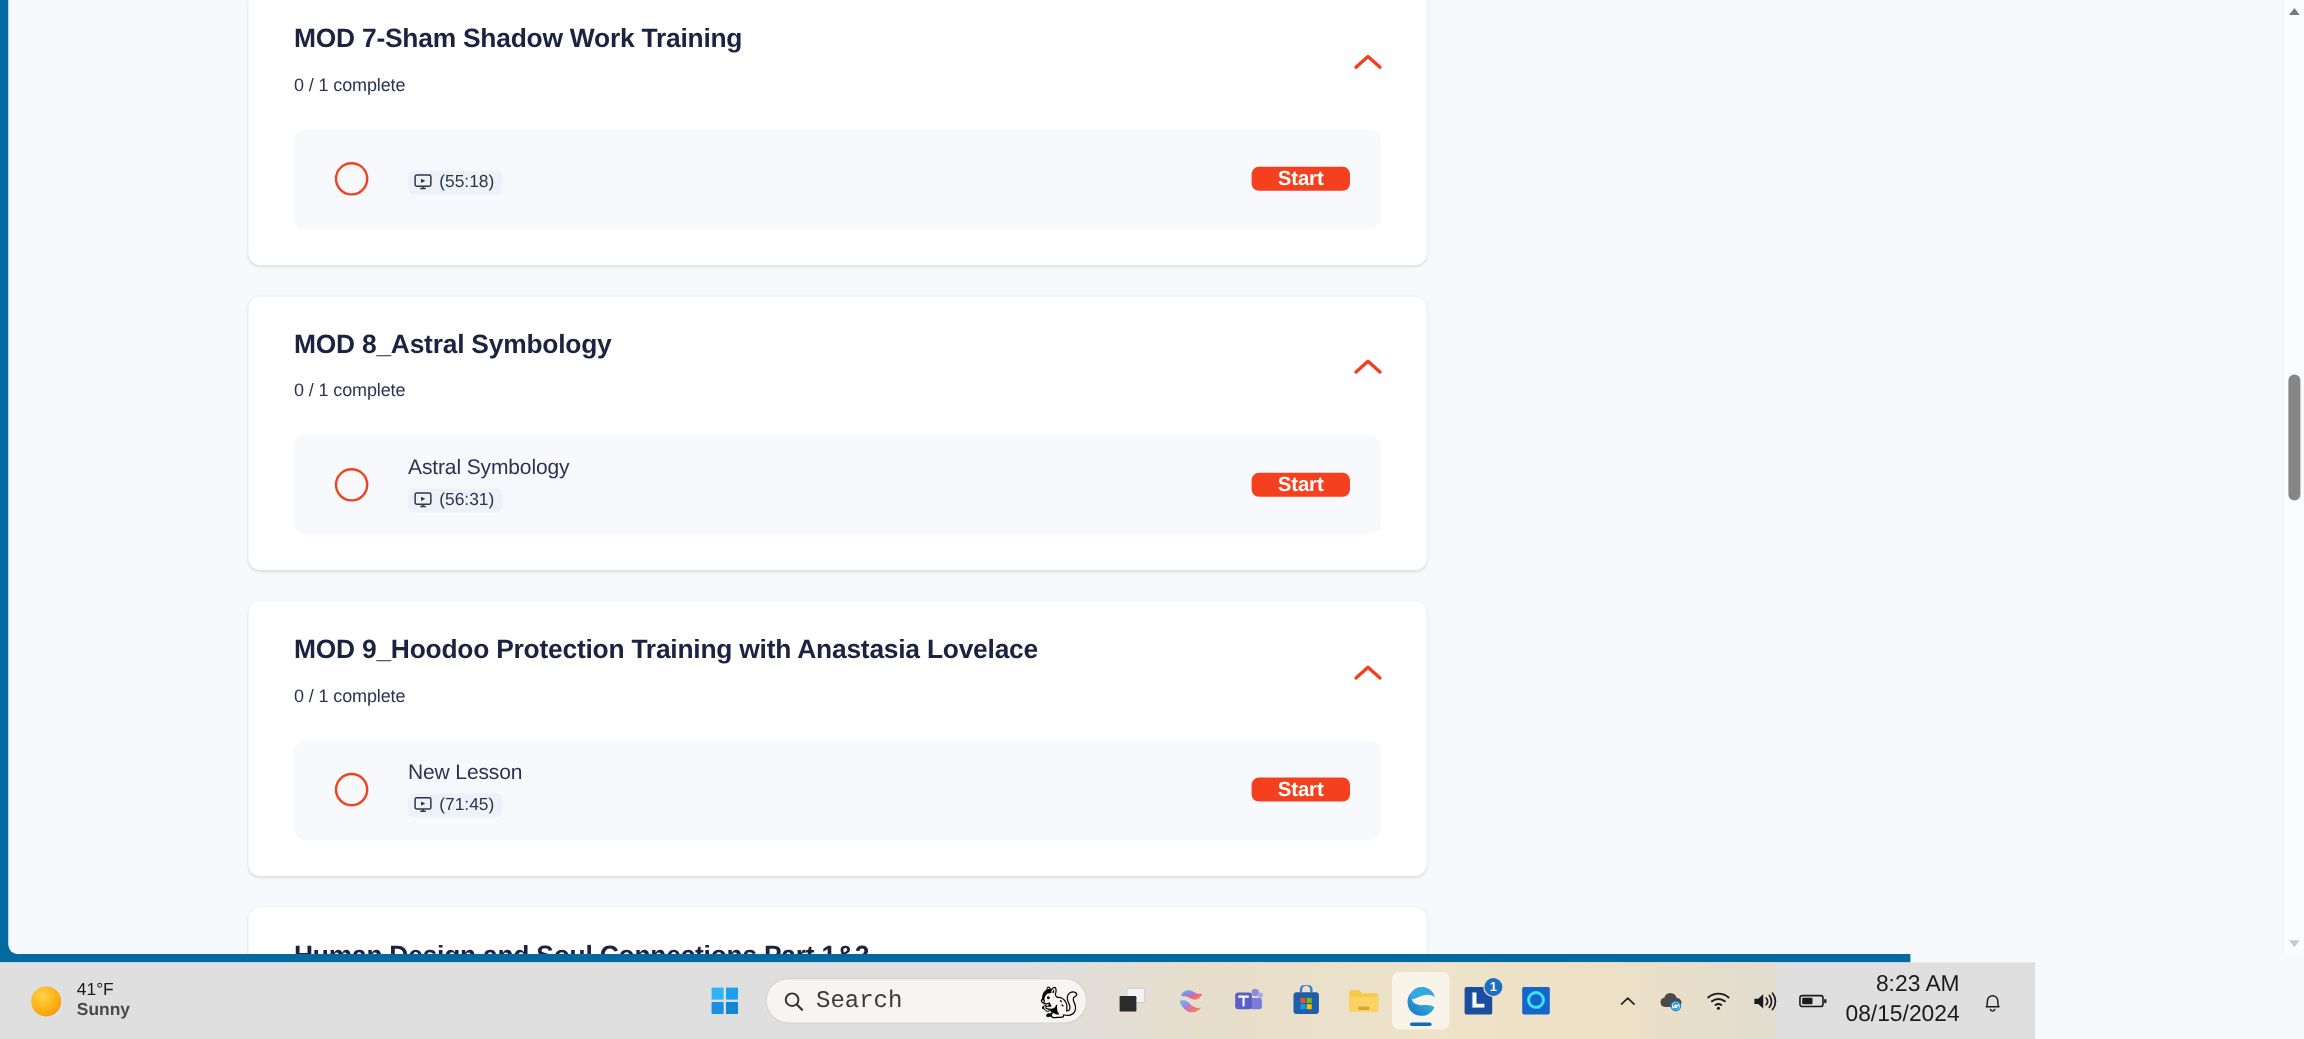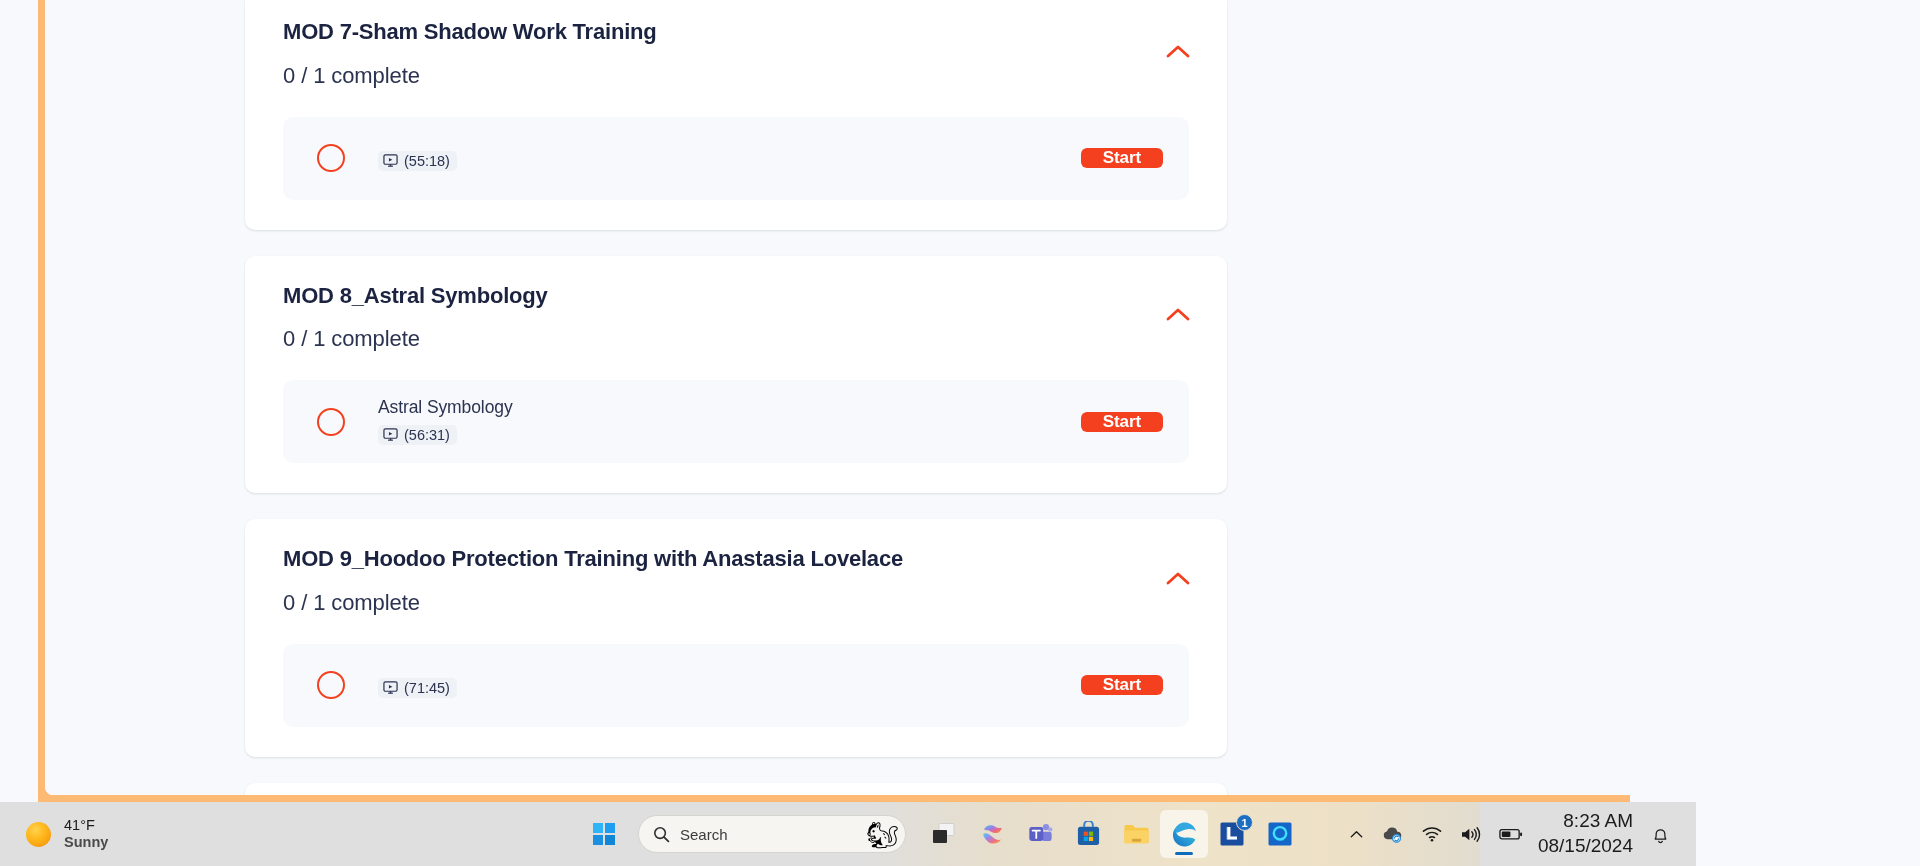--- a/index.html
+++ b/index.html
@@ -8,23 +8,22 @@
     overflow: hidden;
     font-family: "Liberation Sans", sans-serif;
     background: #f7f9fc;
   }
 
   
   #window-frame {
     position: absolute;
     left: 0; top: 0;
     width: 1592px; height: 802px;
-    background: #fdba74;
+    background: #0369a1;
     padding: 0 0 7px 7px;
-    margin-left: 38px;
   }
   #viewport {
     position: relative;
     width: 1913px; height: 795px;
     background: #f7f9fc;
     overflow: hidden;
     border-bottom-left-radius: 8px;
   }
 
   
@@ -54,21 +53,21 @@
     position: relative;
   }
   .module-title {
     font-size: 22px;
     font-weight: bold;
     color: #1b2340;
     letter-spacing: -0.2px;
     line-height: 1.3;
   }
   .module-progress {
-    font-size: 22px;
+    font-size: 15px;
     color: #2b3350;
     margin-top: 16px;
     letter-spacing: -0.1px;
   }
   .chevron-btn {
     position: absolute;
     right: -6px;
     top: 16px;
     width: 34px; height: 34px;
     display: flex; align-items: center; justify-content: center;
@@ -232,22 +231,23 @@
     border-radius: 19px;
     display: flex;
     align-items: center;
     padding: 0 4px 0 14px;
     margin-left: 10px;
     cursor: text;
     position: relative;
     overflow: hidden;
   }
   #search-placeholder {
-    font-size: 15px; color: #3b3b3b;
+    font-size: 20px; color: #3b3b3b;
     margin-left: 10px;
+    font-family: Liberation Mono, monospace;
   }
   #search-squirrel {
     position: absolute;
     right: 6px; top: 2px;
     font-size: 26px;
     line-height: 34px;
     user-select: none;
   }
 
   .badge {
@@ -355,20 +355,21 @@
             <div class="module-progress">0 / 1 complete</div>
             <button class="chevron-btn">
               <svg width="24" height="15" viewBox="0 0 24 15" aria-hidden="true">
                 <path d="M2 12 L12 3 L22 12" fill="none" stroke="#f4401e" stroke-width="2.8" stroke-linecap="round" stroke-linejoin="round"></path>
               </svg>
             </button>
           </div>
           <div class="lesson-row">
             <div class="lesson-circle"></div>
             <div class="lesson-info">
+              <div class="lesson-title">New Lesson</div>
               <div class="lesson-meta">
                 <svg width="15" height="15" viewBox="0 0 16 16">
                   <rect x="1" y="2" width="14" height="10" rx="1.5" fill="none" stroke="#2b3350" stroke-width="1.3"></rect>
                   <path d="M6.3 5.2 L10 7.1 L6.3 9 Z" fill="#2b3350"></path>
                   <path d="M6 14 H10" stroke="#2b3350" stroke-width="1.3" stroke-linecap="round"></path>
                   <path d="M8 12 V14" stroke="#2b3350" stroke-width="1.3"></path>
                 </svg>
                 <span>(71:45)</span>
               </div>
             </div>

